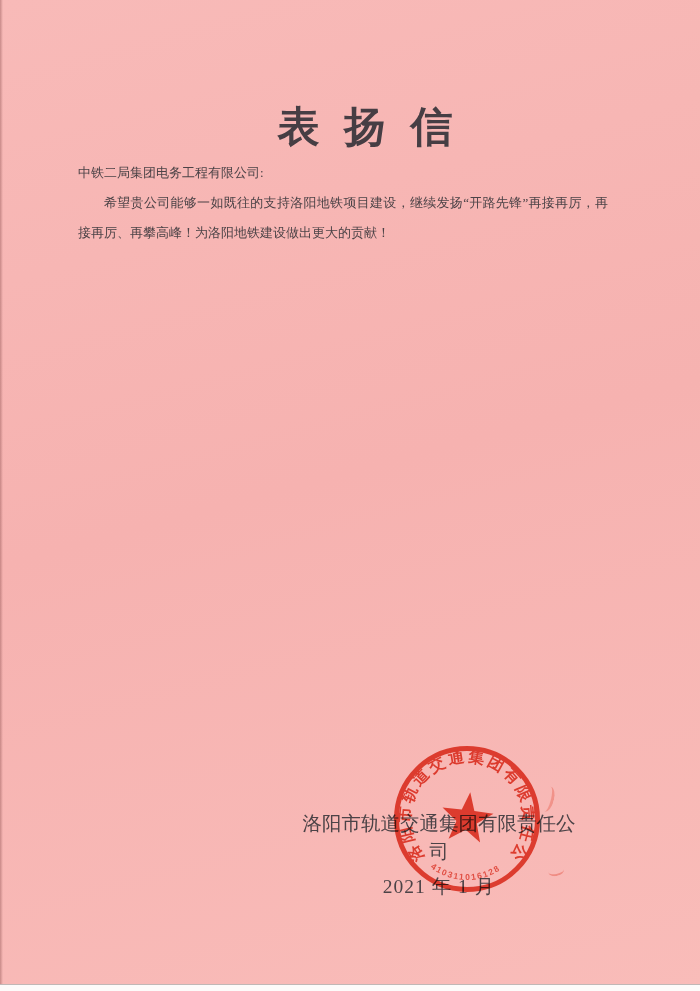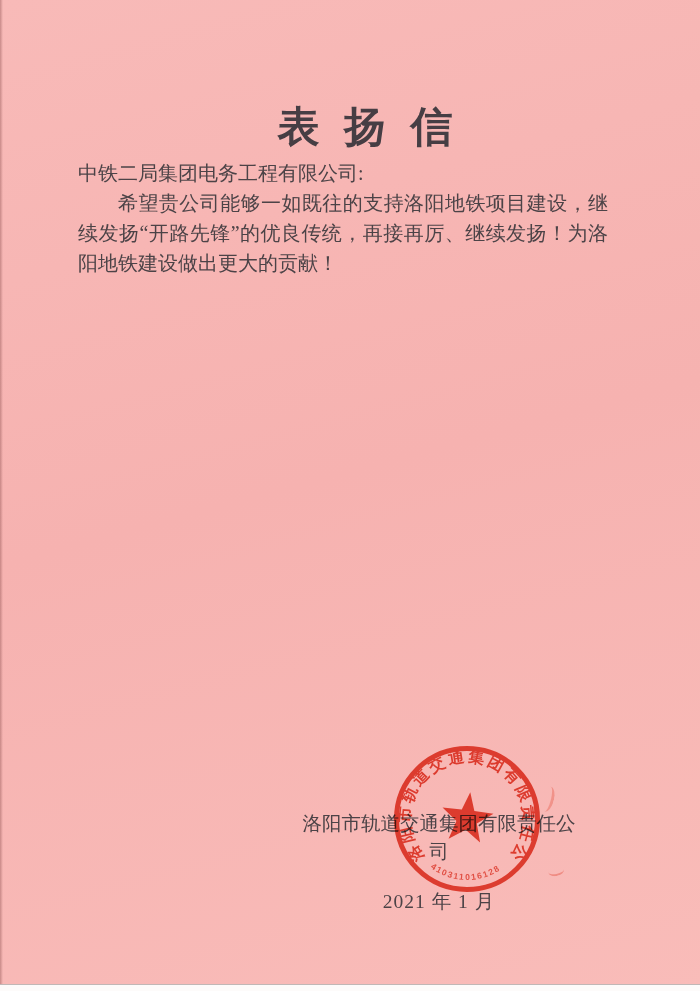--- a/index.html
+++ b/index.html
@@ -13,33 +13,33 @@
   }
   .title{
     position:absolute;top:84px;left:0;width:100%;
     margin:15px;text-align:center;
     font-size:42px;font-weight:700;
     letter-spacing:7px;padding-left:7px;box-sizing:border-box;
     color:var(--ink-dark,#463e44);
   }
   .body{
     position:absolute;left:78px;top:158px;width:530px;
-    font-size:20px;line-height:30px;
+    font-size:13px;line-height:30px;
     color:var(--ink,#4c4347);
     text-align:justify;text-justify:inter-ideograph;
     z-index:1;
   }
   .body p{margin:0;}
   .para{text-indent:2em;}
   .sig{
     position:absolute;left:302px;top:810px;width:274px;
     text-align:center;color:var(--ink,#4c4347);
     font-size:19.5px;line-height:28px;z-index:1;
   }
-  .sig-date{margin-top:22px;letter-spacing:1px;}
+  .sig-date{margin-top:7px;letter-spacing:1px;}
   .seal{
     position:absolute;left:388px;top:740px;width:158px;height:158px;
     z-index:3;mix-blend-mode:multiply;opacity:.88;
     filter:blur(.2px);
   }
   .seal .ring{fill:none;stroke:var(--seal,#e03a26);stroke-width:5;}
   .seal .arc-text{
     fill:var(--seal,#e03a26);
     font-family:"Liberation Serif","DejaVu Serif",serif;
     font-size:16px;font-weight:700;letter-spacing:2.8px;
@@ -62,21 +62,21 @@
 </style>
 </head>
 <body>
 
 <div class="paper" style="--paper: #f7b5b3;">
 
   <h1 class="title">表 扬 信</h1>
 
   <div class="body">
     <p class="salutation">中铁二局集团电务工程有限公司:</p>
-    <p class="para">希望贵公司能够一如既往的支持洛阳地铁项目建设，继续发扬“开路先锋”的优良传统，再接再厉、继续发扬！为洛阳地铁建设做出更大的贡献！</p>
+    <p class="para">希望贵公司能够一如既往的支持洛阳地铁项目建设，继续发扬“开路先锋”再接再厉，再接再厉、再攀高峰！为洛阳地铁建设做出更大的贡献！</p>
   </div>
 
   <div class="sig">
     <div class="sig-name">洛阳市轨道交通集团有限责任公司</div>
     <div class="sig-date">2021 年 1 月</div>
   </div>
 
   <svg class="seal" viewBox="0 0 158 158" aria-hidden="true">
     <circle class="ring" cx="79" cy="79" r="70.5"></circle>
     <path id="sealArcPath" d="M 36.6 117.1 A 57 57 0 1 1 121.4 117.1" fill="none"></path>

